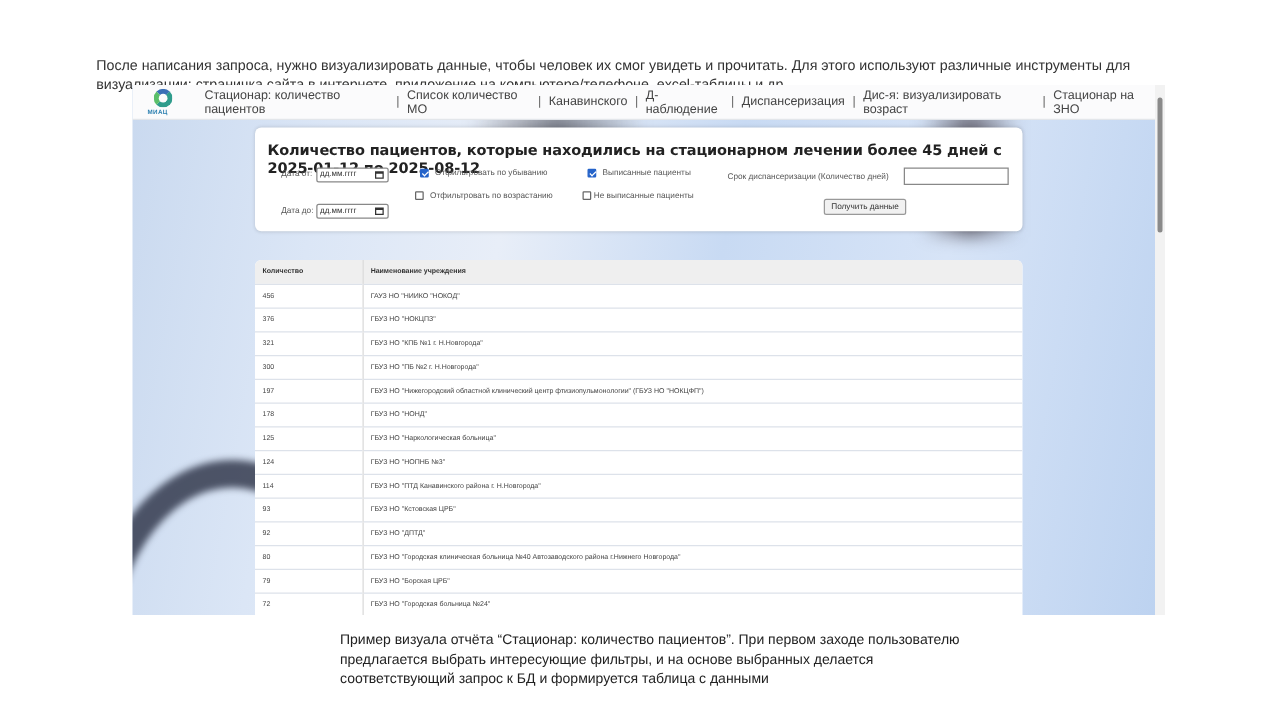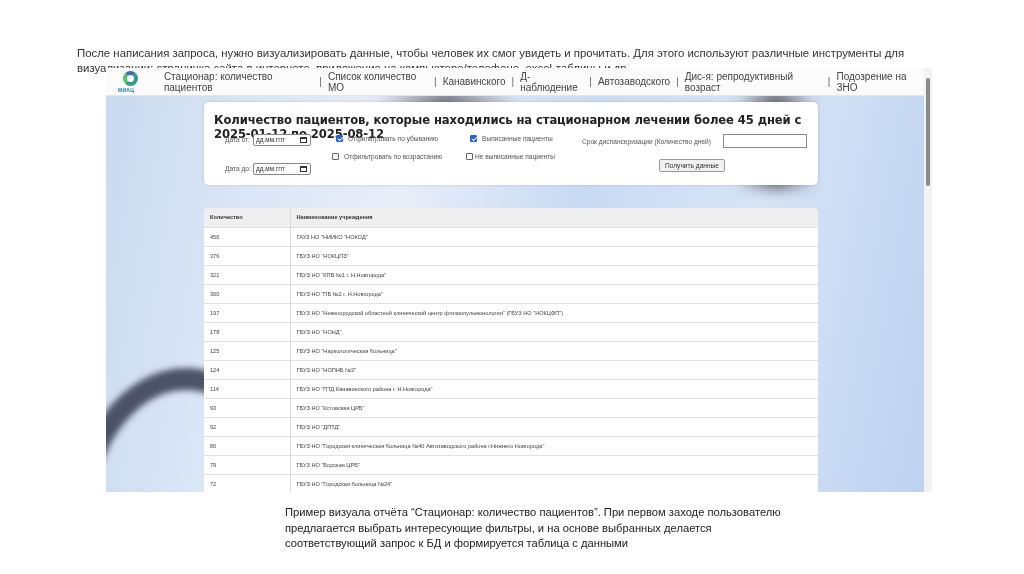--- a/index.html
+++ b/index.html
@@ -98,21 +98,21 @@
     background: #fff; border-radius: 5px 5px 0 0; overflow: hidden;
   }
   table { border-collapse: collapse; width: 100%; font-size: 5.6px; color: #444; }
   thead tr { background: #efefef; height: 19px; }
   th { text-align: left; font-weight: bold; color: #333; padding-left: 6px; border-right: 1px solid #dadada; }
   th:last-child { border-right: none; }
   td { height: 19px; padding-left: 6px; border-top: 1px solid #dde2ea; }
   td.qty { width: 86px; border-right: 1px solid #dadada; }
 
   .caption {
-    position: absolute; left: 285px; top: 505px; width: 500px;
+    position: absolute; left: 272px; top: 505px; width: 500px;
     font-size: 11.2px; line-height: 15.5px; color: #222;
   }
 </style>
 </head>
 <body>
 
 <div class="intro">После написания запроса, нужно визуализировать данные, чтобы человек их смог увидеть и прочитать. Для этого используют различные инструменты для визуализации: страничка сайта в интернете, приложение на компьютере/телефоне, excel-таблицы и др.</div>
 
 <div class="screenshot">
   <div class="shade1"></div>
@@ -126,25 +126,25 @@
     </div>
     <div class="navlinks">
       <span class="lnk">Стационар: количество пациентов</span>
       <span class="sep">|</span>
       <span class="lnk">Список количество МО</span>
       <span class="sep">|</span>
       <span class="lnk">Канавинского</span>
       <span class="sep">|</span>
       <span class="lnk">Д-наблюдение</span>
       <span class="sep">|</span>
-      <span class="lnk">Автозаводского</span>
-      <span class="sep">|</span>
-      <span class="lnk">Дис-я: репродуктивный возраст</span>
-      <span class="sep">|</span>
-      <span class="lnk">Подозрение на ЗНО</span>
+      <span class="lnk">Диспансеризация</span>
+      <span class="sep">|</span>
+      <span class="lnk">Дис-я: визуализировать возраст</span>
+      <span class="sep">|</span>
+      <span class="lnk">Стационар на ЗНО</span>
     </div>
   </div>
 
   <div class="filter-card">
     <h1>Количество пациентов, которые находились на стационарном лечении более 45 дней с 2025-01-12 по 2025-08-12</h1>
 
     <span class="lbl" style="left:21px; top:34px;">Дата от:</span>
     <div class="date-input" style="left:49px; top:32px;">
       <span>дд.мм.гггг</span>
       <span class="cal"></span>

